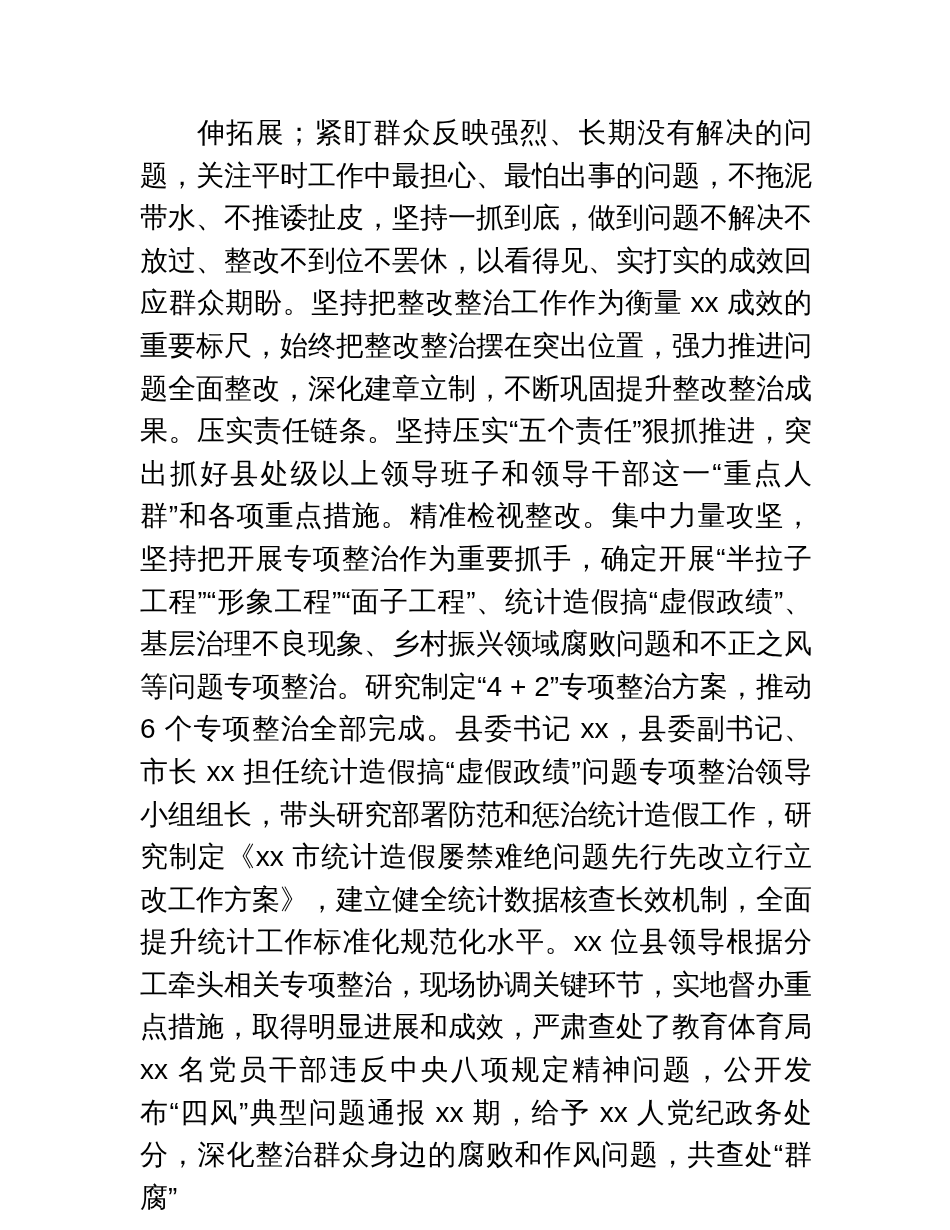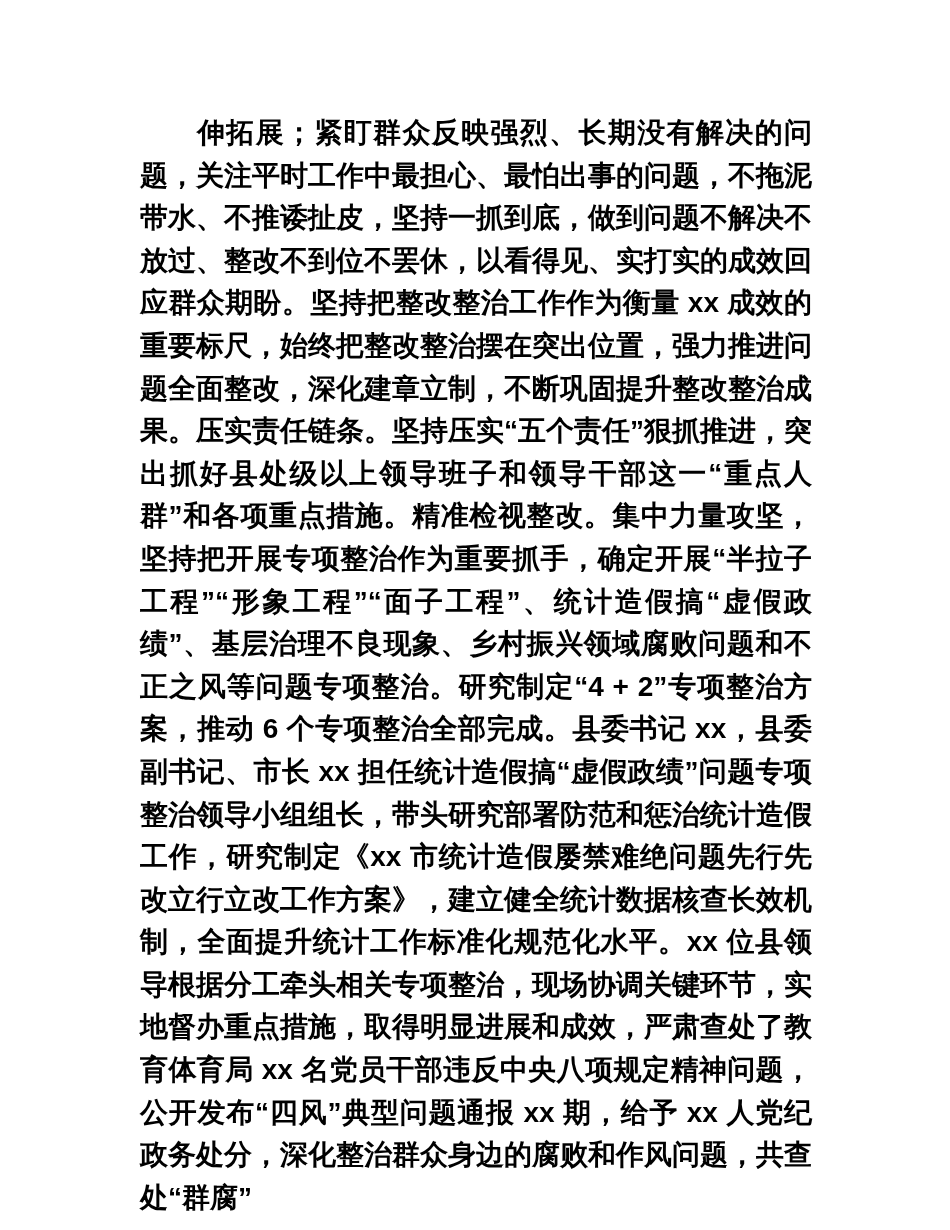--- a/index.html
+++ b/index.html
@@ -39,21 +39,21 @@
     padding: 0;
     font-size: 28px;
     line-height: 42.6px;
     color: #000000;
     text-align: justify;
     text-justify: inter-character;
     text-indent: 57px;
     letter-spacing: 0px;
     word-break: break-all;
     white-space: normal;
-    font-weight: 700;
+    font-weight: 400;
     -webkit-font-smoothing: antialiased;
   }
   .page-footer-zone {
     position: absolute;
     left: 0;
     bottom: 0;
     width: 950px;
     height: 110px;
   }
 </style>

